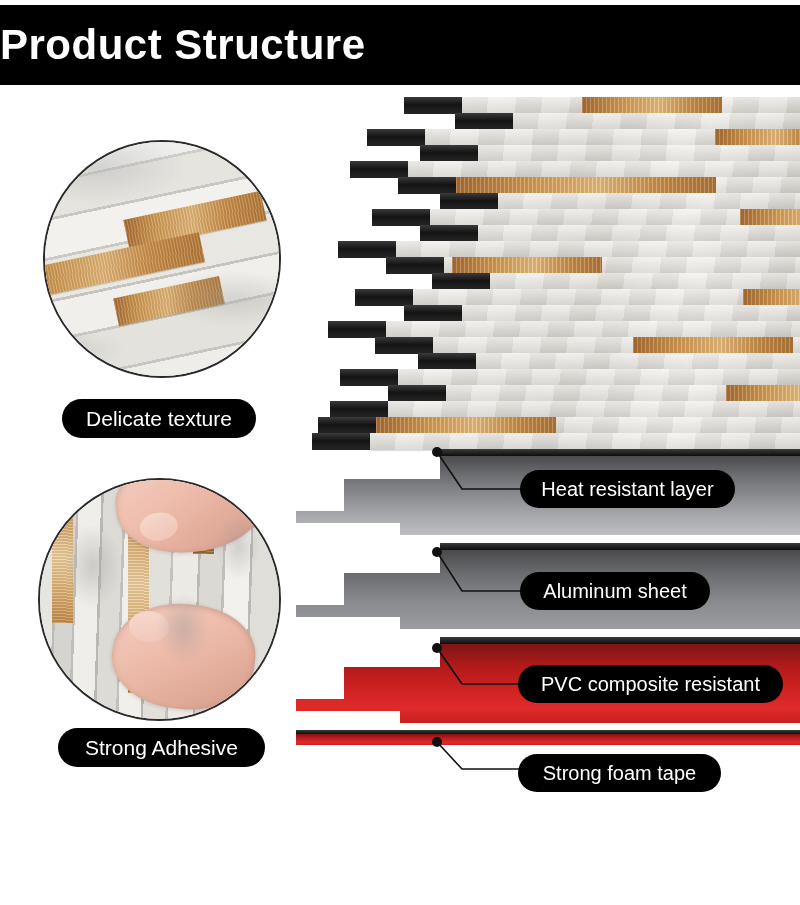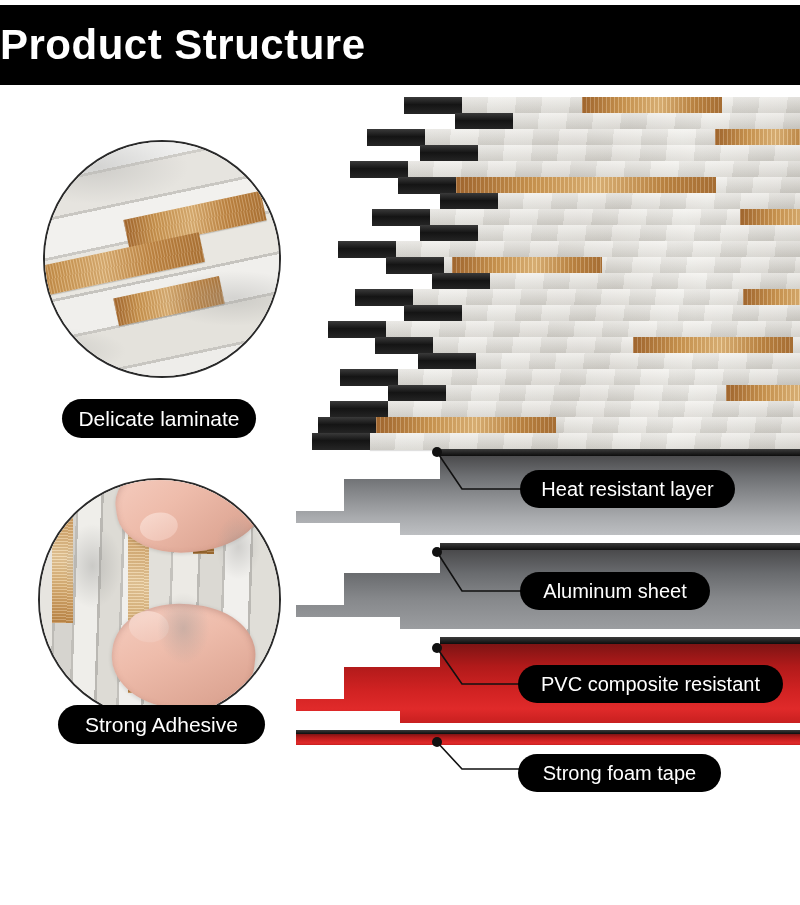--- a/index.html
+++ b/index.html
@@ -98,21 +98,21 @@
          background:linear-gradient(160deg,#f9ded4,#f0c5b7); opacity:.85; }
 
   
   .pill{
     position:absolute; background:#000000; color:#ffffff;
     display:flex; align-items:center; justify-content:center;
     border-radius:999px; font-size:21px; white-space:nowrap;
     font-family:"Liberation Sans", sans-serif;
   }
   #pill-texture { left:62px;  top:399px; width:194px; height:39px; }
-  #pill-adhesive{ left:58px;  top:705px; width:207px; height:39px; }
+  #pill-adhesive{ left:58px;  top:728px; width:207px; height:39px; }
 
   
   .stack{ position:absolute; left:0; top:85px; width:800px; height:680px; }
 
   
   .plank{ position:absolute; height:17px; }
   .plank .edge{
     position:absolute; left:0; top:0; width:62px; height:100%;
     background:linear-gradient(180deg,#3a3a3a 0%,#141414 45%,#262626 100%);
   }
@@ -168,21 +168,21 @@
   <div class="banner-title">Product Structure</div>
 </div>
 
 <div class="inset" id="inset-texture">
   <div class="photo ph-tex">
     <div class="cu cu1"></div>
     <div class="cu cu2"></div>
     <div class="cu cu3"></div>
   </div>
 </div>
-<div class="pill" id="pill-texture">Delicate laminate</div>
+<div class="pill" id="pill-texture">Delicate texture</div>
 
 <div class="inset" id="inset-adhesive">
   <div class="photo ph-adh">
     <div class="cuv cuv1"></div>
     <div class="cuv cuv2"></div>
     <div class="cuv cuv3"></div>
     <div class="hand hand-top">
       <div class="nail" style="left:14%;top:54%;width:26%;height:30%"></div>
     </div>
     <div class="hand hand-bot">

